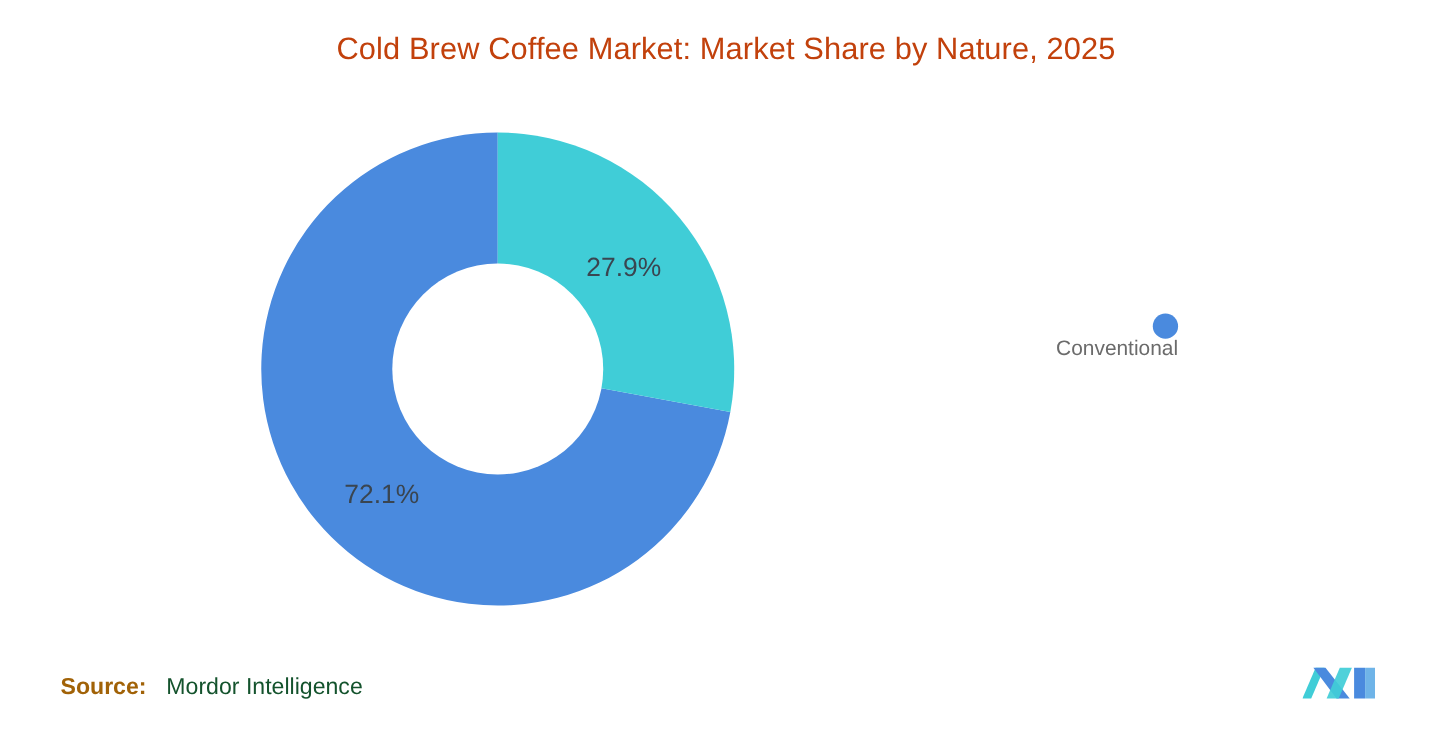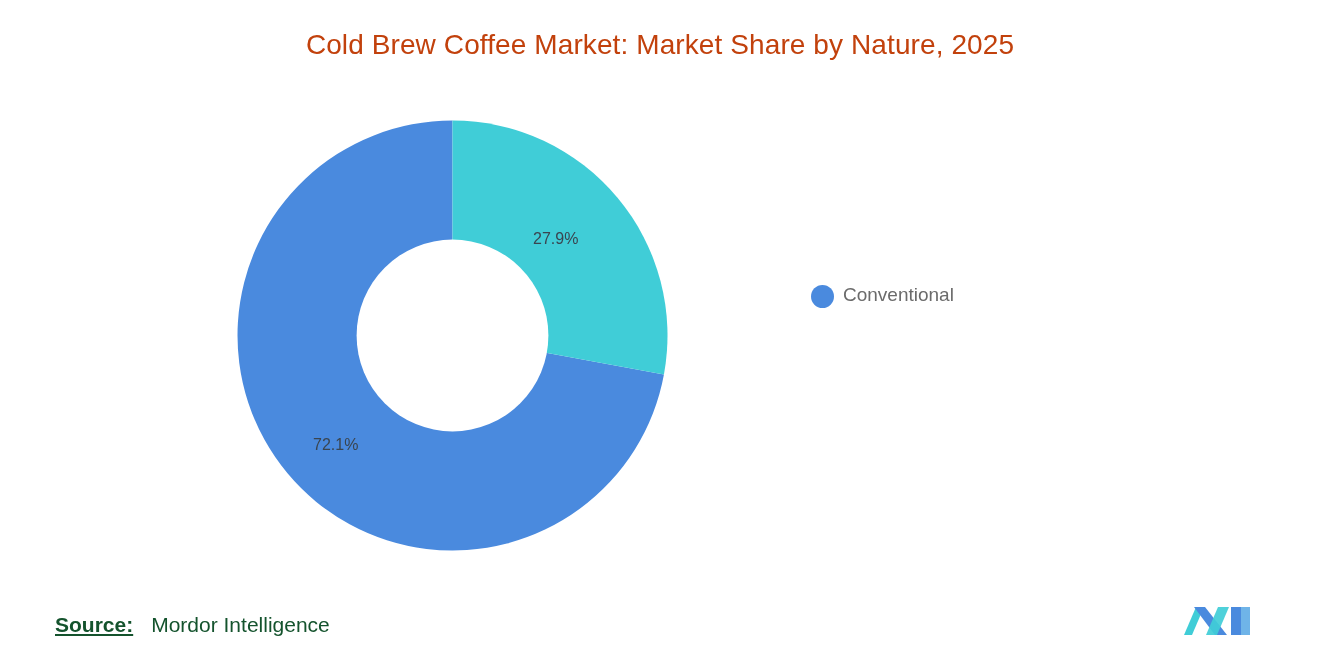--- a/index.html
+++ b/index.html
@@ -42,39 +42,40 @@
     position: absolute;
     left: 237px;
     top: 120px;
     width: 431px;
     height: 431px;
   }
   .donut-svg { display: block; }
 
   .slice-label {
     position: absolute;
-    font-size: 16px;
+    font-size: 24px;
     color: #3a4550;
     white-space: nowrap;
     font-weight: 400;
   }
   .slice-label.organic  { left: 296px; top: 110px; }
   .slice-label.conventional { left: 76px; top: 316px; }
 
   
   .legend {
     position: absolute;
     left: 811px;
     top: 285px;
     width: 260px;
   }
   .legend-item {
     display: flex;
-    align-items: flex-start;
+    align-items: flex-end;
     height: 33px;
+    flex-direction: column;
   }
   .legend-swatch {
     width: 23px;
     height: 23px;
     border-radius: 50%;
     flex: 0 0 auto;
   }
   .legend-label {
     margin-left: 9px;
     font-size: 19px;
@@ -87,22 +88,21 @@
   .source-line {
     position: absolute;
     left: 55px;
     top: 613px;
     font-size: 21px;
     color: #6e6e6e;
     white-space: nowrap;
   }
   .source-line .src-key {
     font-weight: 700;
-    color: #14532d;
-    text-decoration: underline;
+    color: #a16207;
   }
   .source-line .src-val {
     font-weight: 400;
     color: #14532d;
     margin-left: 18px;
   }
 
   .brand-logo {
     position: absolute;
     left: 1184px;

